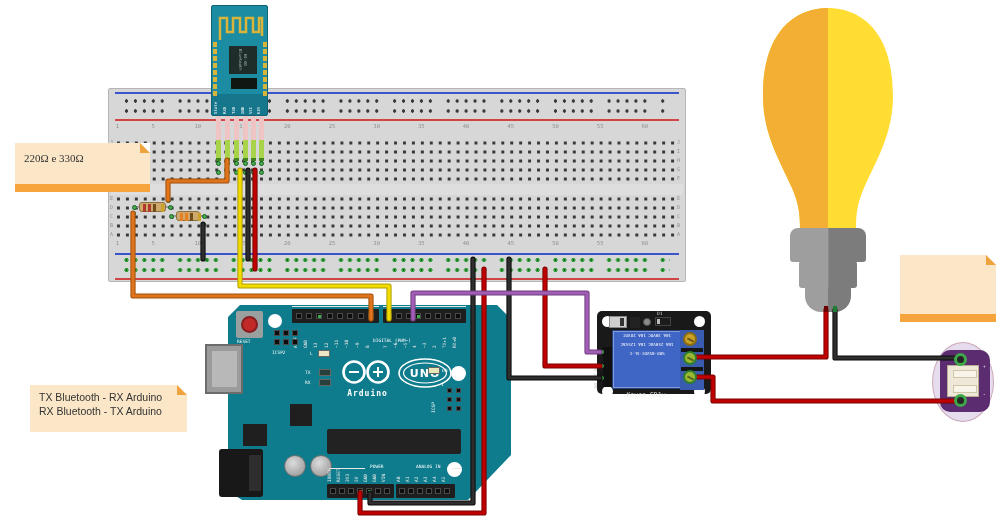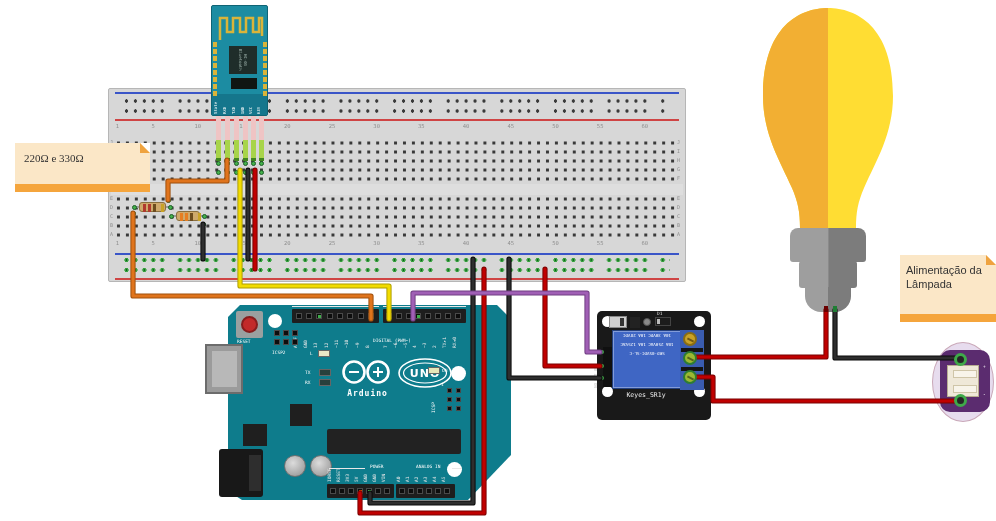--- a/index.html
+++ b/index.html
@@ -39,21 +39,21 @@
      clip-path:polygon(0px 12px,12px 0px,269px 0px,283px 14px,283px 150px,240px 195px,14px 195px,0px 186px);
      z-index:10;}
   .hstrip{position:absolute;background:#1e1e1e;border-radius:1px;}
   .pin{position:absolute;width:6px;height:6px;background:#0d0d0d;border:1px solid #4a4a4a;box-sizing:border-box;}
   .pindot{position:absolute;width:3px;height:3px;}
   .silk{position:absolute;color:#fff;font:4.5px "DejaVu Sans Mono",monospace;white-space:nowrap;}
   .wline{position:absolute;height:1px;background:#e8e8e8;}
   .hole{position:absolute;border-radius:50%;background:#fff;}
   .led{position:absolute;border:1px solid #666;box-sizing:border-box;}
   
-  #relay{position:absolute;left:597px;top:311px;width:114px;height:109px;background:#191919;
+  #relay{position:absolute;left:597px;top:311px;width:114px;height:83px;background:#191919;
          border-radius:5px;z-index:10;}
   .screw{position:absolute;width:14px;height:14px;border-radius:50%;box-sizing:border-box;z-index:45;}
   .screw .slot{position:absolute;left:2px;top:4.5px;width:7px;height:2px;background:rgba(0,0,0,.45);
                transform:rotate(28deg);}
   .stub{position:absolute;width:10px;height:4px;background:#3e9e46;border-radius:2px;z-index:12;}
   
   .bseg{position:absolute;background:linear-gradient(90deg,#9e9e9e 0 49.5%,#8a8a8a 49.5% 51%,#7c7c7c 51%);z-index:10;}
   .padring{position:absolute;width:13px;height:13px;border-radius:50%;background:#262626;
            border:3px solid #3fa94a;box-sizing:border-box;z-index:45;}
   .tip{position:absolute;width:4px;height:6px;z-index:44;}
@@ -355,29 +355,35 @@
     </svg>
 
   <div class="note" style="left:15px;top:143px;width:135px;height:49px;">
     <svg class="fold" width="10" height="10">
         <polygon points="0,0 10,0 10,10" fill="#ffffff"></polygon>
         <polygon points="0,0 0,10 10,10" fill="#efa33f"></polygon>
       </svg>
     <div class="ntext" style="top:8px;font-family:Liberation Serif, serif;">220Ω e 330Ω</div>
     <div class="strip"></div>
   </div>
+  <div class="note" style="left:30px;top:385px;width:157px;height:47px;">
+    <svg class="fold" width="10" height="10">
+        <polygon points="0,0 10,0 10,10" fill="#ffffff"></polygon>
+        <polygon points="0,0 0,10 10,10" fill="#efa33f"></polygon>
+      </svg>
+    <div class="ntext" style="top:6px;font-size:10.5px;line-height:13.5px;">
+      <div>TX Bluetooth - RX Arduino</div>
+      <div>RX Bluetooth - TX Arduino</div>
+    </div>
+  </div>
   <div class="note" style="left:900px;top:255px;width:96px;height:67px;">
     <svg class="fold" width="10" height="10">
         <polygon points="0,0 10,0 10,10" fill="#ffffff"></polygon>
         <polygon points="0,0 0,10 10,10" fill="#efa33f"></polygon>
       </svg>
-    <div class="ntext" style="top:8px;left:6px;">
-      <div>Alimentação da</div>
-      <div>Lâmpada</div>
-    </div>
     <div class="strip"></div>
   </div>
 <div style="position: absolute; left: 109.4px; top: 123px; width: 16px; text-align: center; font: 5.5px &quot;DejaVu Sans Mono&quot;, monospace; color: rgb(143, 143, 143);">1</div>
     <div style="position: absolute; left: 109.4px; top: 240px; width: 16px; text-align: center; font: 5.5px &quot;DejaVu Sans Mono&quot;, monospace; color: rgb(143, 143, 143);">1</div>
     <div style="position: absolute; left: 145.16px; top: 123px; width: 16px; text-align: center; font: 5.5px &quot;DejaVu Sans Mono&quot;, monospace; color: rgb(143, 143, 143);">5</div>
     <div style="position: absolute; left: 145.16px; top: 240px; width: 16px; text-align: center; font: 5.5px &quot;DejaVu Sans Mono&quot;, monospace; color: rgb(143, 143, 143);">5</div>
     <div style="position: absolute; left: 189.86px; top: 123px; width: 16px; text-align: center; font: 5.5px &quot;DejaVu Sans Mono&quot;, monospace; color: rgb(143, 143, 143);">10</div>
     <div style="position: absolute; left: 189.86px; top: 240px; width: 16px; text-align: center; font: 5.5px &quot;DejaVu Sans Mono&quot;, monospace; color: rgb(143, 143, 143);">10</div>
     <div style="position: absolute; left: 234.56px; top: 123px; width: 16px; text-align: center; font: 5.5px &quot;DejaVu Sans Mono&quot;, monospace; color: rgb(143, 143, 143);">15</div>
     <div style="position: absolute; left: 234.56px; top: 240px; width: 16px; text-align: center; font: 5.5px &quot;DejaVu Sans Mono&quot;, monospace; color: rgb(143, 143, 143);">15</div>

